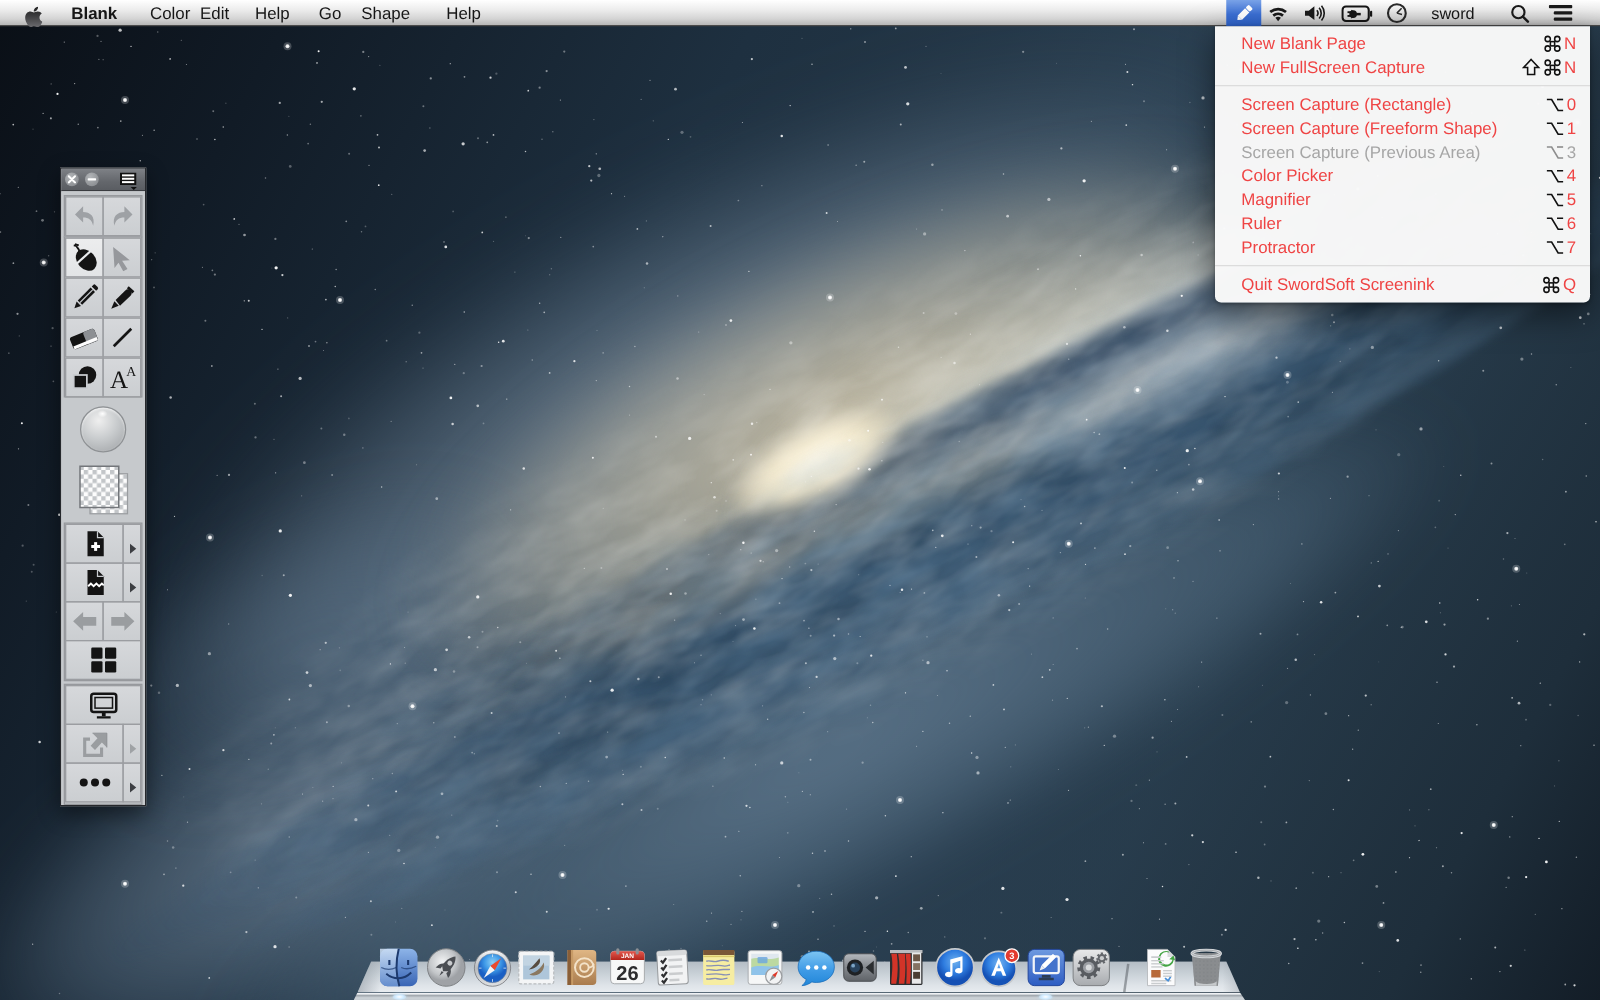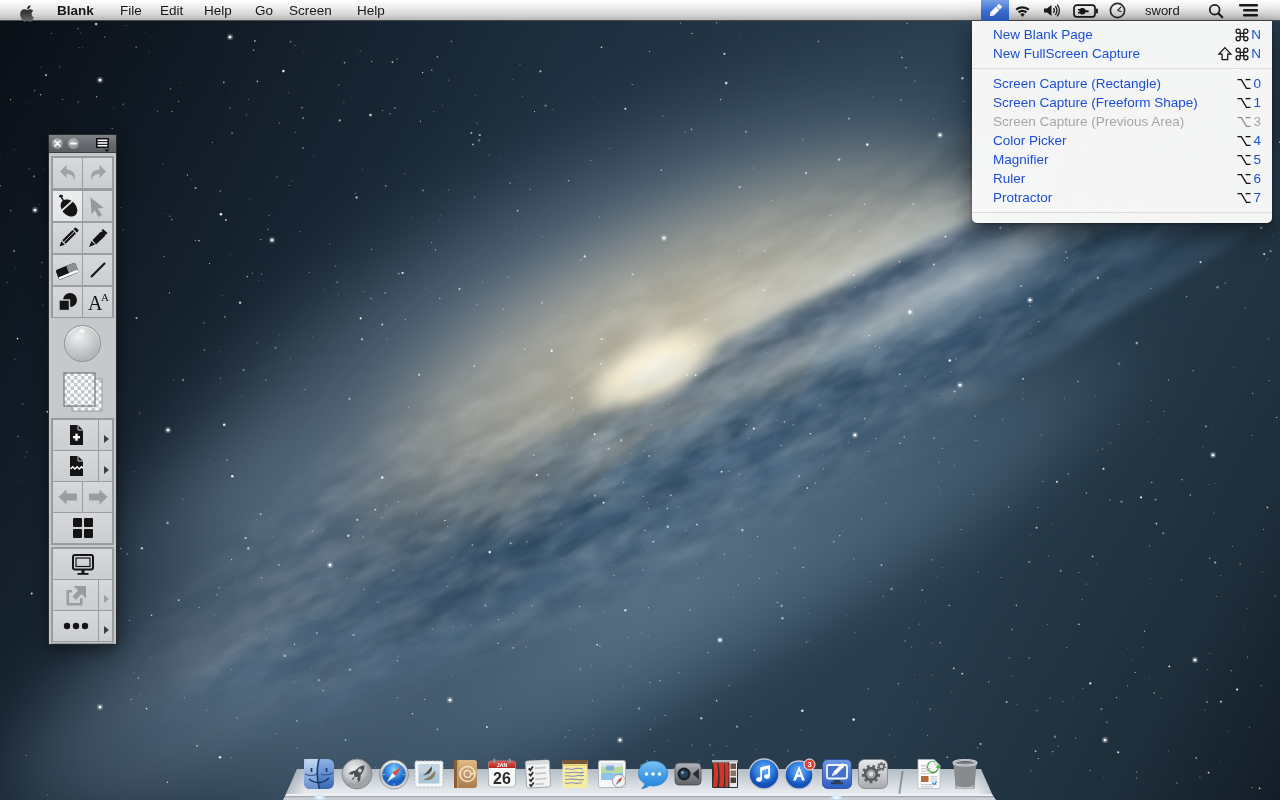--- a/index.html
+++ b/index.html
@@ -39,21 +39,21 @@
  border-bottom:1px solid #4a4a4a;z-index:40}
 .menubar .mi{position:absolute;top:0;height:21px;line-height:21px;font-size:13.5px;color:#161616}
 .menubar .b{font-weight:bold}
 .mb-ic{position:absolute;top:0;height:21px;display:flex;align-items:center;justify-content:center}
 .pencilbox{left:981px;width:28px;background:linear-gradient(#7aa3e8,#3b6fd4 55%,#2e62c8)}
 
 .ddmenu{position:absolute;left:972px;top:21px;width:300px;z-index:50;
  background:rgba(249,249,249,.98);border-radius:0 0 5px 5px;
  box-shadow:0 10px 26px rgba(0,0,0,.5),0 1px 3px rgba(0,0,0,.3);
  padding:4px 0 5px 0}
-.ddmenu .it{position:relative;height:19px;line-height:19px;font-size:13.5px;color:#1d4ed8;padding-left:21px;white-space:nowrap}
+.ddmenu .it{position:relative;height:19px;line-height:19px;font-size:13.5px;color:#ef4444;padding-left:21px;white-space:nowrap}
 .ddmenu .it.dis{color:#a6a6a6}
 .ddmenu .sep{height:2px;border-top:1px solid #dcdcdc;margin:5px 0 4px 0}
 .ddmenu .sc{position:absolute;right:11px;top:0;height:19px;display:flex;align-items:center;gap:1px;font-size:13.5px}
 .ddmenu .sc svg{display:block}
 
 .palette{position:absolute;left:48px;top:134px;width:69px;height:511px;z-index:30;
  border:1px solid #26282c;background:#c6c9cc;box-shadow:0 6px 16px rgba(0,0,0,.45)}
 .ptitle{position:absolute;left:0;top:0;width:67px;height:18px;
  background:linear-gradient(#7e8186,#64676c 60%,#5a5d62);border-bottom:1px solid #3a3c40}
 .pbtn{position:absolute;width:11px;height:11px;border-radius:50%;top:3px;
@@ -1616,25 +1616,25 @@
         <defs>
           <linearGradient id="apg" x1="0" y1="0" x2="0" y2="1">
             <stop offset="0" stop-color="#1f1f1f"></stop>
             <stop offset="0.45" stop-color="#3c3c3e"></stop>
             <stop offset="1" stop-color="#6a6a6e"></stop>
           </linearGradient>
         </defs>
         <path fill="url(#apg)" d="M318.7 268.7c-.2-36.7 16.4-64.4 50-84.8-18.8-26.9-47.2-41.7-84.7-44.6-35.5-2.7-74.3 20.7-88.5 20.7-15 0-49.4-19.7-76.4-19.7C63.3 141.2 4 184.8 4 273.5q0 39.3 14.4 81.2c12.8 36.7 59 126.7 107.2 125.2 25.2-.6 43-17.9 75.8-17.9 31.8 0 48.3 17.9 76.4 17.9 48.6-.7 90.4-82.5 102.6-119.3-65.2-30.7-61.7-90-61.7-91.9zm-56.6-164.2c27.3-32.4 24.8-61.9 24-72.5-24.1 1.4-52 16.4-67.9 34.9-17.5 19.8-27.8 44.3-25.6 71.9 26.1 2 49.9-11.4 69.5-34.3z"></path>
       </svg>
  <span class="mi b" style="left:57px">Blank</span>
- <span class="mi" style="left:120px">File</span>
+ <span class="mi" style="left:120px">Color</span>
  <span class="mi" style="left:160px">Edit</span>
  <span class="mi" style="left:204px">Help</span>
  <span class="mi" style="left:255px">Go</span>
- <span class="mi" style="left:289px">Screen</span>
+ <span class="mi" style="left:289px">Shape</span>
  <span class="mi" style="left:357px">Help</span>
  <div class="mb-ic pencilbox">
         <svg width="17" height="17" viewBox="0 0 17 17">
           <g transform="rotate(45 8.5 8.5)">
             <rect x="6.1" y="1.2" width="4.8" height="3.6" rx="1" fill="#fff"></rect>
             <rect x="6.1" y="5.3" width="4.8" height="8.2" fill="#fff"></rect>
             <path d="M6.1 13.5 h4.8 L8.5 16.4 Z" fill="#fff"></path>
           </g>
         </svg>
       </div>
@@ -1712,13 +1712,16 @@
  <div class="it">Magnifier<span class="sc"><svg width="16" height="16" viewBox="0 0 16 16">
             <use href="#g-opt"></use>
           </svg>5</span></div>
  <div class="it">Ruler<span class="sc"><svg width="16" height="16" viewBox="0 0 16 16">
             <use href="#g-opt"></use>
           </svg>6</span></div>
  <div class="it">Protractor<span class="sc"><svg width="16" height="16" viewBox="0 0 16 16">
             <use href="#g-opt"></use>
           </svg>7</span></div>
  <div class="sep"></div>
+ <div class="it">Quit SwordSoft Screenink<span class="sc"><svg width="16" height="16" viewBox="0 0 16 16">
+            <use href="#g-cmd"></use>
+          </svg>Q</span></div>
 </div>
 </div>
 </body></html>

